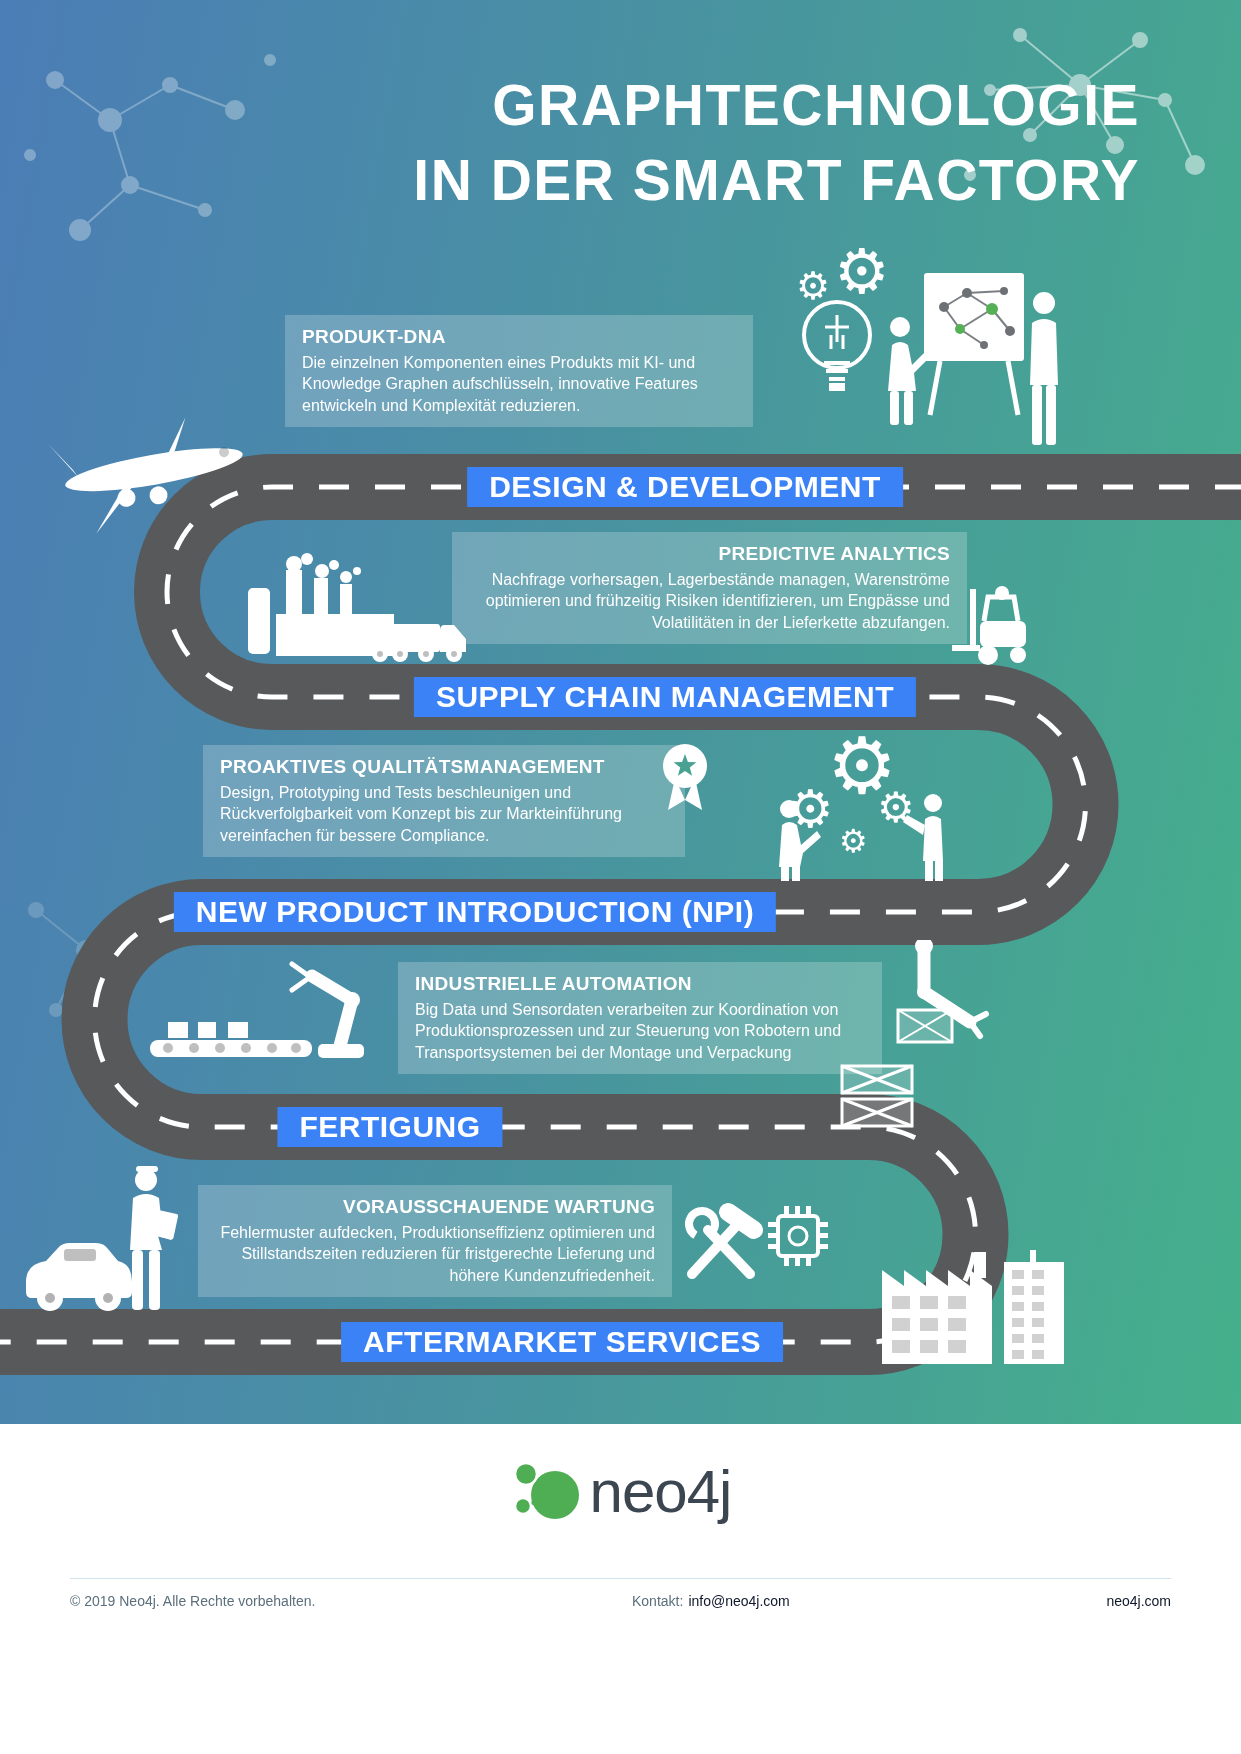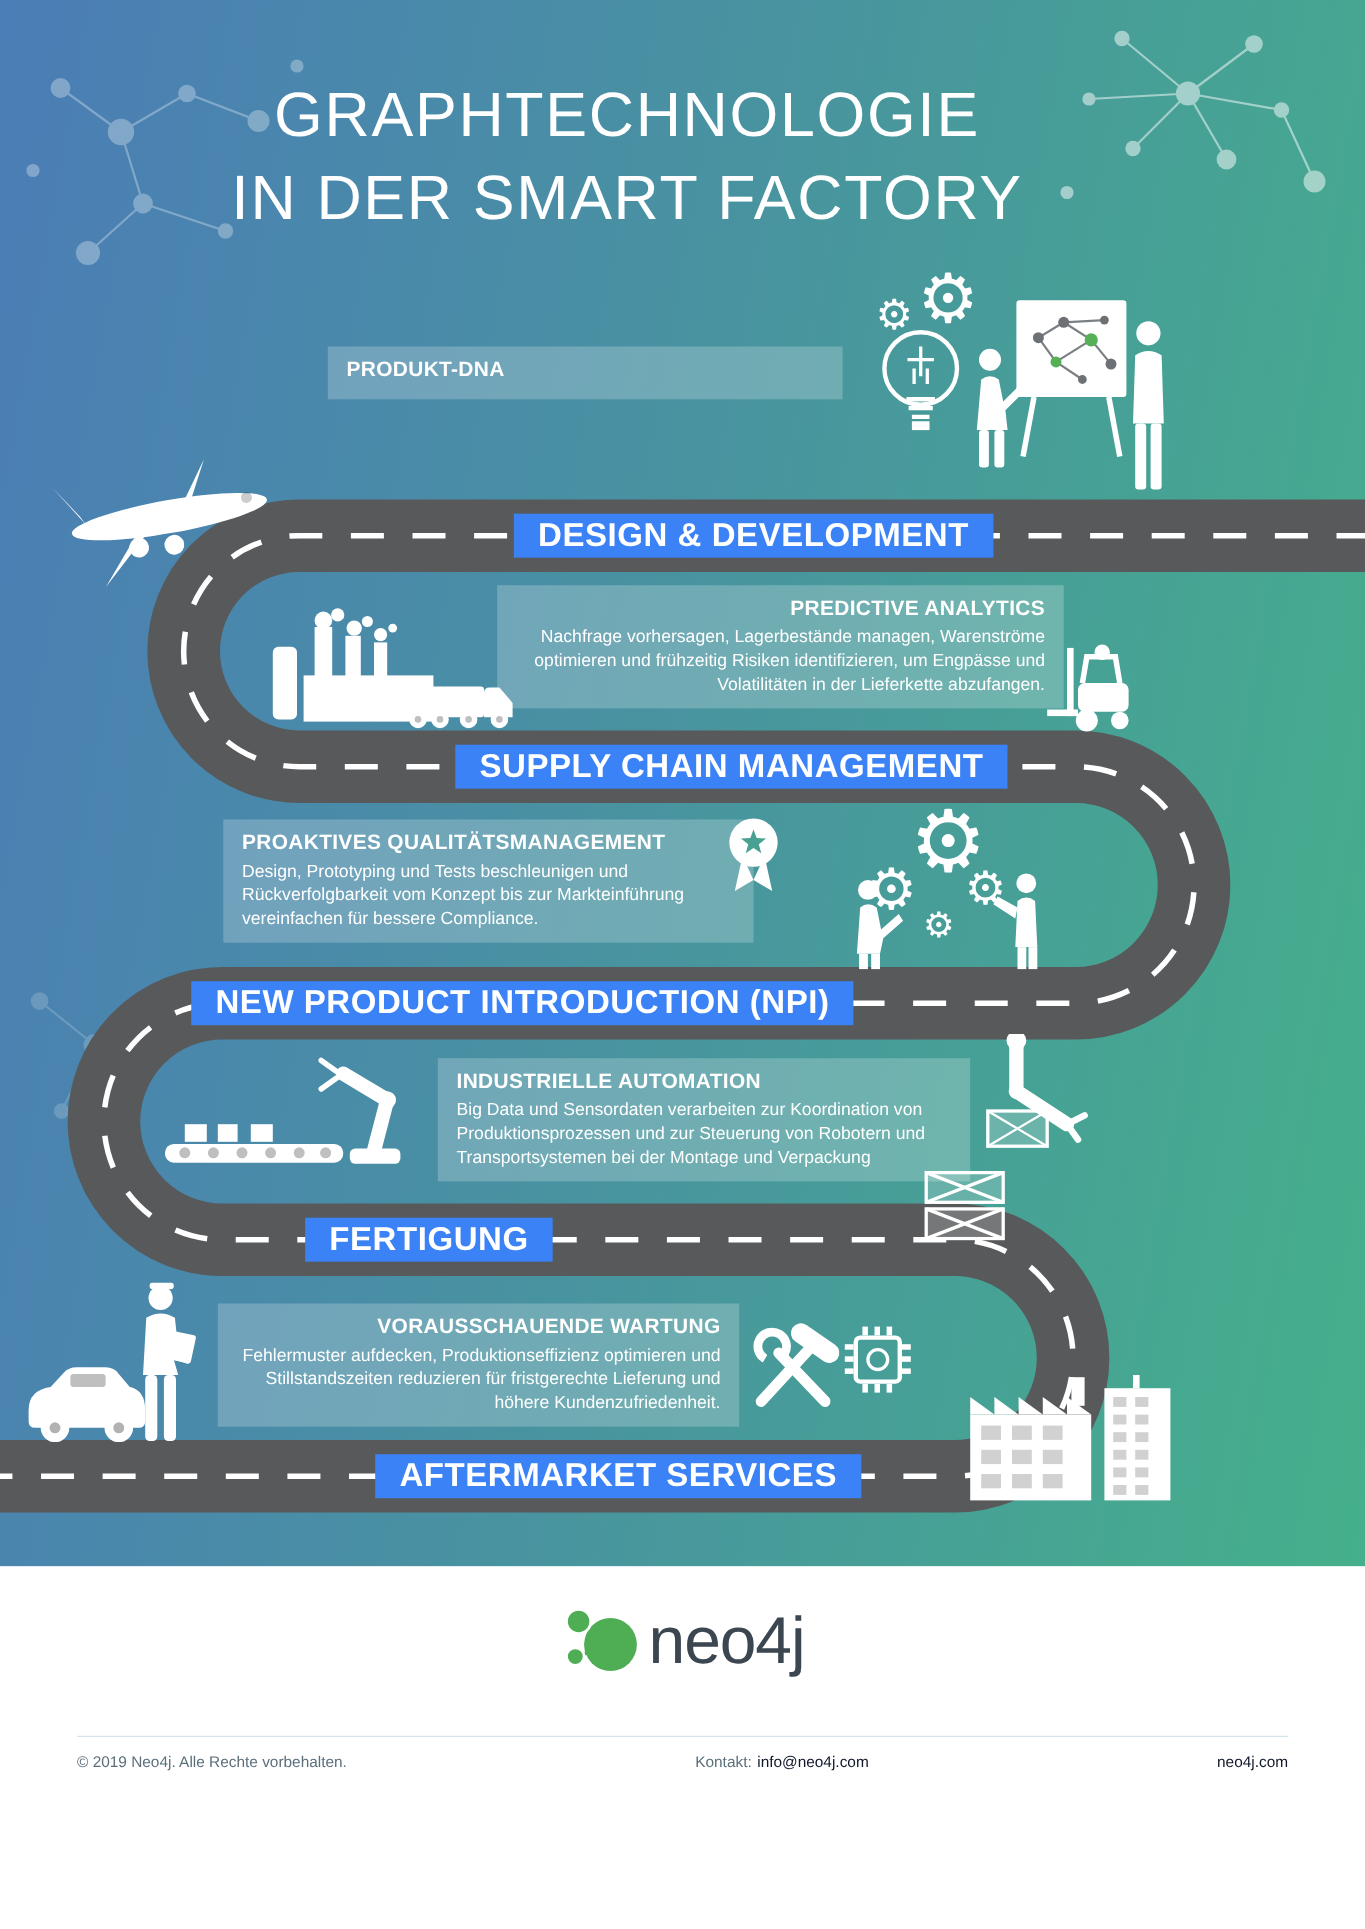--- a/index.html
+++ b/index.html
@@ -6,22 +6,22 @@
   body { font-family: "Liberation Sans", sans-serif; background: #e9e9e9; }
   .poster { position: relative; width: 1241px; height: 1754px; margin: 0 auto; background: #ffffff; overflow: hidden; }
 
   
   .art { position: absolute; top: 0; left: 0; width: 100%; height: 1424px;
          background: linear-gradient(100deg, #4b7db6 0%, #48959e 52%, #45b08b 100%); }
 
   .deco { position: absolute; z-index: 0; }
   .road-svg { position: absolute; top: 0; left: 0; z-index: 1; }
 
-  .title { position: absolute; top: 68px; left: 0; width: 1140px; text-align: center;
-           color: #ffffff; font-size: 57px; font-weight: 400; letter-spacing: 1.5px;
+  .title { position: absolute; top: 68px; left: 0; width: 1140px; text-align: right;
+           color: #ffffff; font-size: 57px; font-weight: 700; letter-spacing: 1.5px;
            line-height: 1.32; z-index: 2; }
 
   .stage-label { position: absolute; transform: translate(-50%, -50%); background: #3b82f6;
                  color: #ffffff; font-size: 30px; font-weight: 700; letter-spacing: 0.5px;
                  padding: 3px 22px; white-space: nowrap; z-index: 2; }
 
   .info-box { position: absolute; background: rgba(255,255,255,0.22); color: #ffffff;
               padding: 11px 17px; z-index: 3; }
   .info-box h3 { font-size: 19px; font-weight: 700; letter-spacing: 0.3px; margin-bottom: 4px; }
   .info-box p { font-size: 16px; line-height: 1.33; font-weight: 400; }
@@ -132,22 +132,23 @@
     <div>GRAPHTECHNOLOGIE</div>
     <div>IN DER SMART FACTORY</div>
   </div>
 
   <div class="stage-label" style="left:685px; top:487px;">DESIGN &amp; DEVELOPMENT</div>
   <div class="stage-label" style="left:475px; top:912px;">NEW PRODUCT INTRODUCTION (NPI)</div>
   <div class="stage-label" style="left:665px; top:697px;">SUPPLY CHAIN MANAGEMENT</div>
   <div class="stage-label" style="left:390px; top:1127px;">FERTIGUNG</div>
   <div class="stage-label" style="left:562px; top:1342px;">AFTERMARKET SERVICES</div>
 
-  <div class="info-box" style="left:298px; top:315px; width:468px;">
+  <div class="info-box" style="left:285px; top:315px; width:468px;">
     <h3>PRODUKT-DNA</h3>
+    <p>Die einzelnen Komponenten eines Produkts mit KI- und Knowledge Graphen aufschlüsseln, innovative Features entwickeln und Komplexität reduzieren.</p>
   </div>
   <div class="info-box box-right" style="left:452px; top:532px; width:515px;">
     <h3>PREDICTIVE ANALYTICS</h3>
     <p>Nachfrage vorhersagen, Lagerbestände managen, Warenströme optimieren und frühzeitig Risiken identifizieren, um Engpässe und Volatilitäten in der Lieferkette abzufangen.</p>
   </div>
   <div class="info-box" style="left:203px; top:745px; width:482px;">
     <h3>PROAKTIVES QUALITÄTSMANAGEMENT</h3>
     <p>Design, Prototyping und Tests beschleunigen und Rückverfolgbarkeit vom Konzept bis zur Markteinführung vereinfachen für bessere Compliance.</p>
   </div>
   <div class="info-box" style="left:398px; top:962px; width:484px;">

